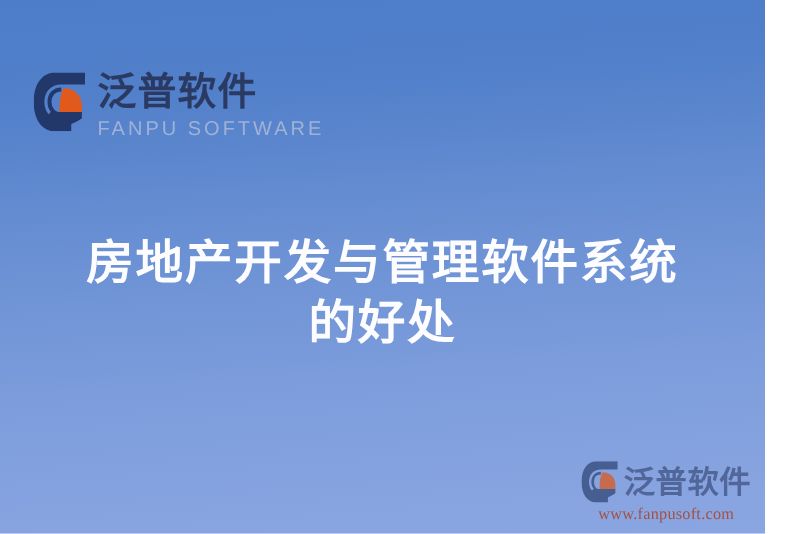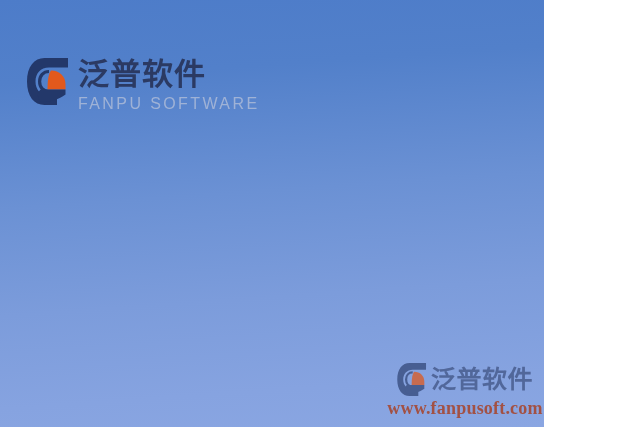--- a/index.html
+++ b/index.html
@@ -4,21 +4,21 @@
 <title>泛普软件 Banner</title>
 <style>
   html, body {
     margin: 0;
     padding: 0;
     background: #ffffff;
   }
 
   .banner {
     position: relative;
-    width: 544px;
+    width: 612px;
     height: 427px;
     overflow: hidden;
     font-family: "Liberation Sans", "DejaVu Sans", sans-serif;
     
     background: linear-gradient(176deg,
         #4d7cc9 0%,
         #5280ca 18%,
         #6b91d4 45%,
         #7c9cdb 68%,
         #86a3e0 88%,
@@ -120,23 +120,23 @@
     line-height: 1;
     font-weight: 700;
     color: #4a5f91;
     letter-spacing: 0.5px;
     white-space: nowrap;
     font-family: "DejaVu Sans", "Liberation Sans", sans-serif;
   }
 
   .watermark-url {
     margin-top: 2px;
-    font-size: 18px;
+    font-size: 13px;
     line-height: 1.15;
-    font-weight: 700;
+    font-weight: 400;
     color: #a6462f;
     letter-spacing: 0.2px;
     white-space: nowrap;
     font-family: "Liberation Serif", "DejaVu Serif", serif;
   }
 </style>
 </head>
 <body>
 
 <div class="banner">
@@ -155,20 +155,24 @@
 
       <path d="M13.5 31.5 L38.5 31.5 L38.5 36.5 C31 42 22 44 13.5 43.5
                C10.5 40 9.5 35.5 13.5 31.5 Z" fill="#23386a"></path>
     </svg>
     <div class="brand-text">
       <span class="brand-cn">泛普软件</span>
       <span class="brand-en">FANPU SOFTWARE</span>
     </div>
   </div>
 
+  <div class="headline">
+    <span class="headline-line">房地产开发与管理软件系统</span>
+    <span class="headline-line">的好处</span>
+  </div>
 
   <div class="watermark">
     <div class="watermark-row">
       <svg class="watermark-mark" viewBox="0 0 42 47" aria-hidden="true">
         <path d="M17.5 0 L41 0 L41 9.5 L22 9.5 C13.5 9.5 8.5 15.5 8.5 23.5
                  C8.5 31.5 13.5 37.5 22 37.5 L30 37.5 L30 47 L17.5 47
                  C7.2 47 0 38.5 0 23.5 C0 8.5 7.2 0 17.5 0 Z" fill="#3f5party" style="fill:#3f5588"></path>
         <path d="M22 13.5 C16.2 13.5 12.6 17.8 12.6 23.5 C12.6 29.2 16.2 33.5 22 33.5" fill="none" stroke="#3f5588" stroke-width="3.2"></path>
         <path d="M24 12.5 C32.5 12.5 38.5 18.3 38.5 26.5 L38.5 31.5
                  L20.5 31.5 C20.5 20.5 22 15.5 24 12.5 Z" fill="#d0643c"></path>

